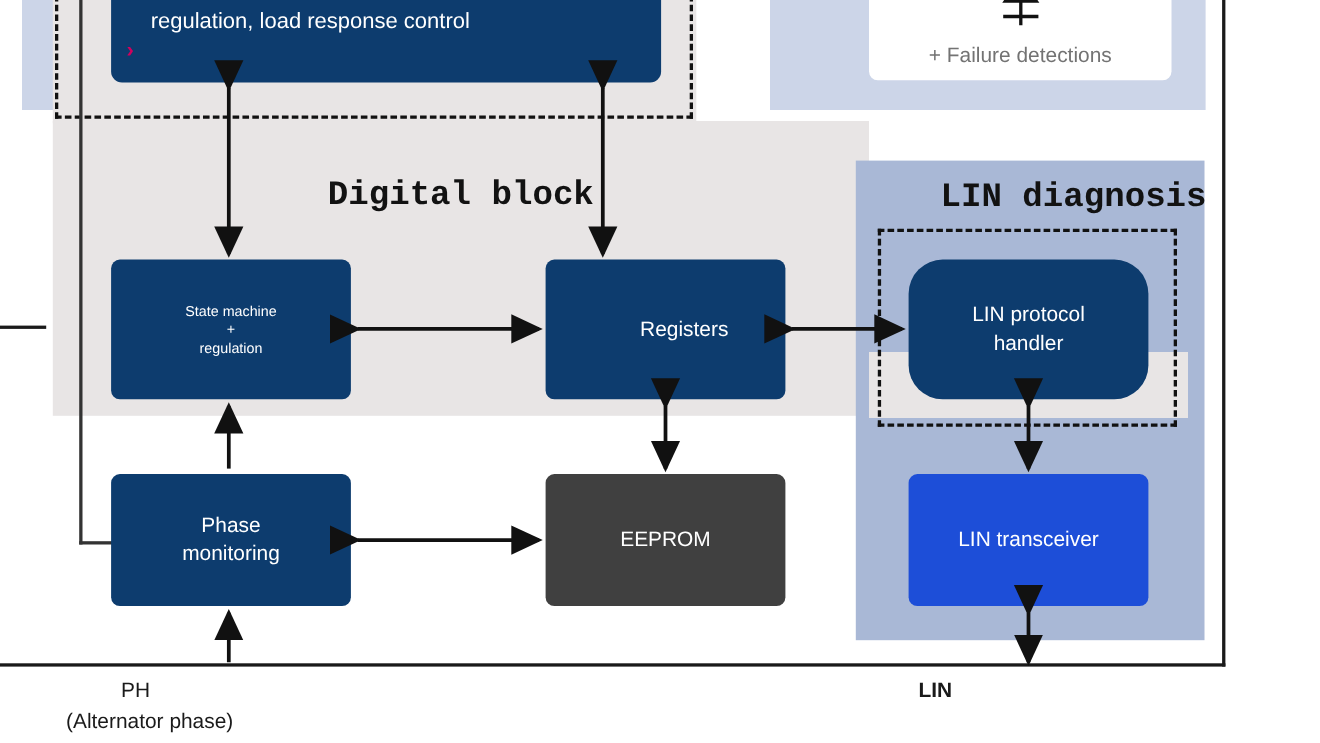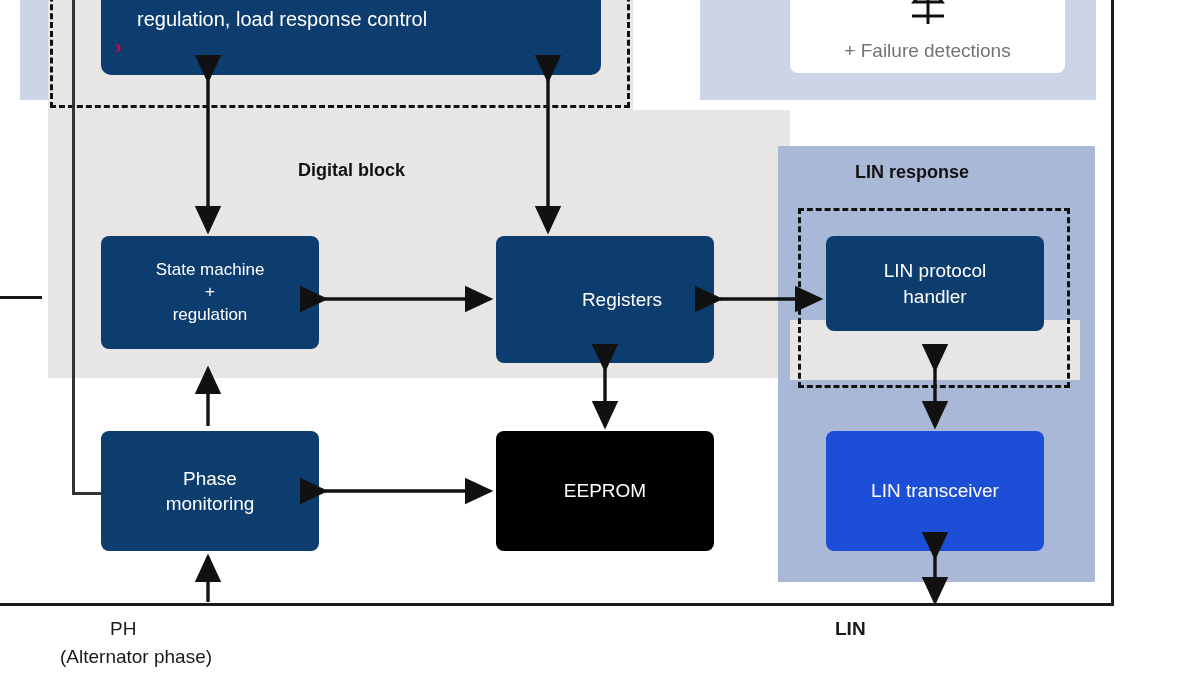--- a/index.html
+++ b/index.html
@@ -75,21 +75,21 @@
     display:flex;
     align-items:center;
     justify-content:center;
     text-align:center;
     color:#ffffff;
     box-sizing:border-box;
     line-height:1.32;
   }
   .navy{background:#0d3c6e;}
   .brightblue{background:#1d4ed8;}
-  .mauve{background:#000000;}
+  .mauve{background:#404040;}
 
   .box-functions{
     left:101px; top:-150px; width:500px; height:225px;
     border-radius:10px;
     align-items:flex-end;
     justify-content:flex-start;
     padding:0 0 14px 14px;
     font-size:20px;
   }
   .bullets{width:100%; text-align:left;}
@@ -114,54 +114,56 @@
     color:#1a1a1a;
     flex-direction:column;
     justify-content:flex-end;
     padding-bottom:10px;
     font-size:19px;
   }
   .zener{margin-bottom:6px;}
   .fail-label{font-size:19px;color:#737373;}
 
   .box-state{
-    left:101px; top:236px; width:218px; height:113px;
-    font-size:17px;
+    left:101px; top:236px; width:218px; height:127px;
+    font-size:13px;
     align-items:center;
   }
   .box-registers{
     left:496px; top:236px; width:218px; height:127px;
     font-size:19px;
     padding-left:34px;
   }
   .box-linproto{
-    left:826px; top:236px; width:218px; height:95px;
-    font-size:19px;
+    left:826px; top:236px; width:218px; height:127px;
+    font-size:19px;
+    border-radius:31px;
   }
   .box-phase{
     left:101px; top:431px; width:218px; height:120px;
     font-size:19px;
     justify-content:center;
   }
   .box-eeprom{
     left:496px; top:431px; width:218px; height:120px;
     font-size:19px;
   }
   .box-lintrx{
     left:826px; top:431px; width:218px; height:120px;
     font-size:19px;
   }
 
   
   .sect-title{
     position:absolute;
     font-weight:bold;
-    font-size:18px;
+    font-size:31px;
     color:#121212;
     white-space:nowrap;
+    font-family:Liberation Mono, monospace;
   }
   .title-digital{left:298px; top:160px;}
   .title-lin{left:855px; top:162px;}
 
   
   .pin-label{
     position:absolute;
     font-size:19px;
     color:#1a1a1a;
     text-align:left;
@@ -214,21 +216,21 @@
         <path d="M14 22 L42 22 L28 2 Z" stroke="#111" stroke-width="3" fill="none" stroke-linejoin="miter"></path>
         <path d="M8 2 L14 2 L14 8" stroke="#111" stroke-width="3" fill="none"></path>
         <path d="M48 2 L42 2 L42 8" stroke="#111" stroke-width="3" fill="none"></path>
         <path d="M12 36 L44 36" stroke="#111" stroke-width="3" fill="none"></path>
       </svg>
     </div>
     <div class="fail-label">+ Failure detections</div>
   </div>
 
   <div class="sect-title title-digital">Digital block</div>
-  <div class="sect-title title-lin">LIN response</div>
+  <div class="sect-title title-lin">LIN diagnosis</div>
 
   <div class="box navy box-state">
     <div>
       <div>State machine</div>
       <div>+</div>
       <div>regulation</div>
     </div>
   </div>
 
   <div class="box navy box-registers">

